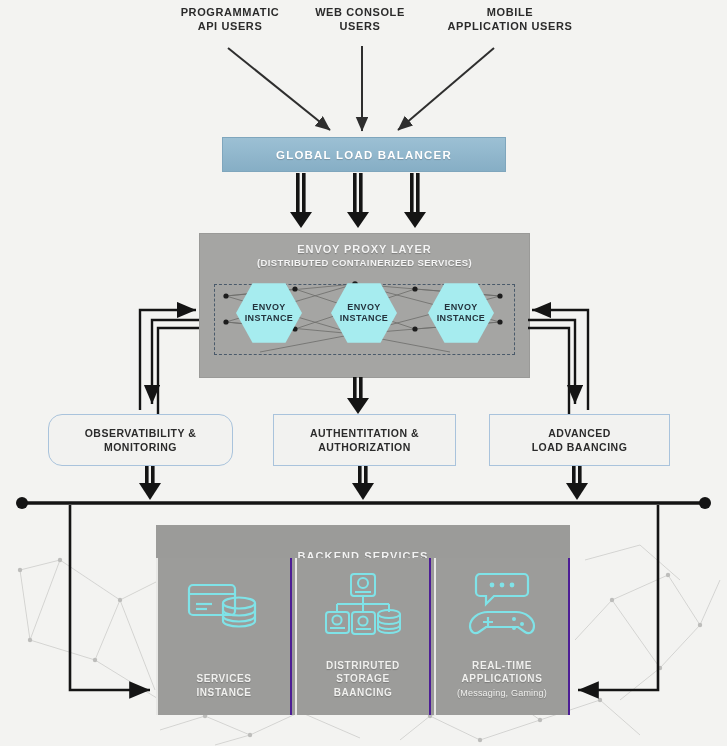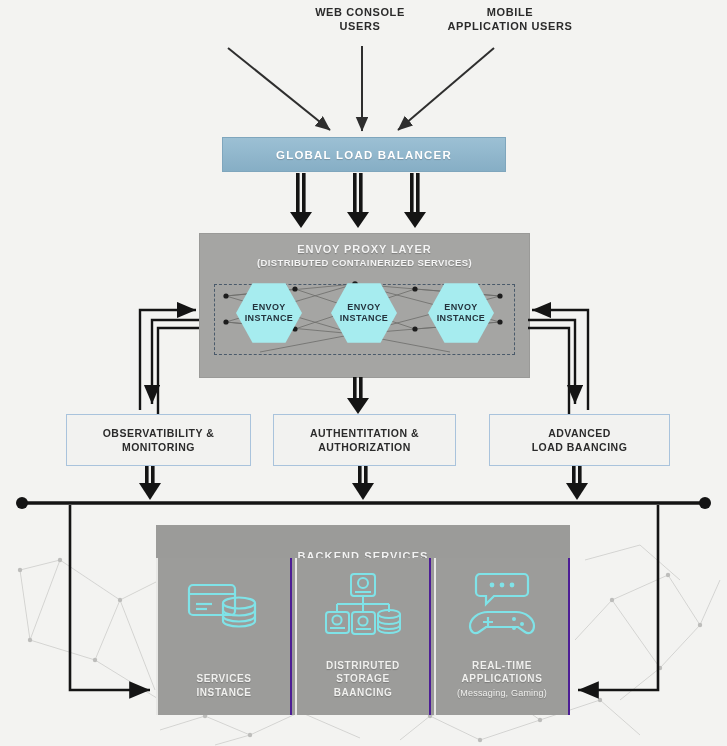--- a/index.html
+++ b/index.html
@@ -48,21 +48,21 @@
     color:#23323c;font-size:9px;font-weight:700;letter-spacing:.4px;line-height:1.25;
     text-align:center;
   }
 
   
   .cap{
     position:absolute;height:50px;background:#f2f2f0;border:1px solid #a9c3dc;
     display:flex;align-items:center;justify-content:center;text-align:center;
     color:#2b2b2b;font-size:10.5px;font-weight:700;letter-spacing:.5px;line-height:1.35;
   }
-  #cap0{left:66px;top:414px;width:183px;}
+  #cap0{left:48px;top:414px;width:183px;border-radius:14px;}
   #cap1{left:273px;top:414px;width:181px;}
   #cap2{left:489px;top:414px;width:179px;}
 
   
   #backend{
     position:absolute;left:156px;top:525px;width:414px;height:190px;
     background:#9b9b99;
   }
   #backend-head{
     position:absolute;left:0;top:16px;width:100%;height:30px;
@@ -115,20 +115,24 @@
         <circle cx="600" cy="700" r="2.2"></circle>
       <circle cx="612" cy="600" r="2.2"></circle>
         <circle cx="668" cy="575" r="2.2"></circle>
         <circle cx="700" cy="625" r="2.2"></circle>
       <circle cx="660" cy="668" r="2.2"></circle>
         <circle cx="430" cy="716" r="2.2"></circle>
         <circle cx="505" cy="695" r="2.2"></circle>
     </g>
   </svg>
 
+  <div class="lbl" style="left:150px;top:6px;width:160px;">
+    <span>PROGRAMMATIC</span><br>
+    <span>API USERS</span>
+  </div>
   <div class="lbl" style="left:285px;top:6px;width:150px;">
     <span>WEB CONSOLE</span><br>
     <span>USERS</span>
   </div>
   <div class="lbl" style="left:420px;top:6px;width:180px;">
     <span>MOBILE</span><br>
     <span>APPLICATION USERS</span>
   </div>
 
   <svg class="layer" viewBox="0 0 727 746">

